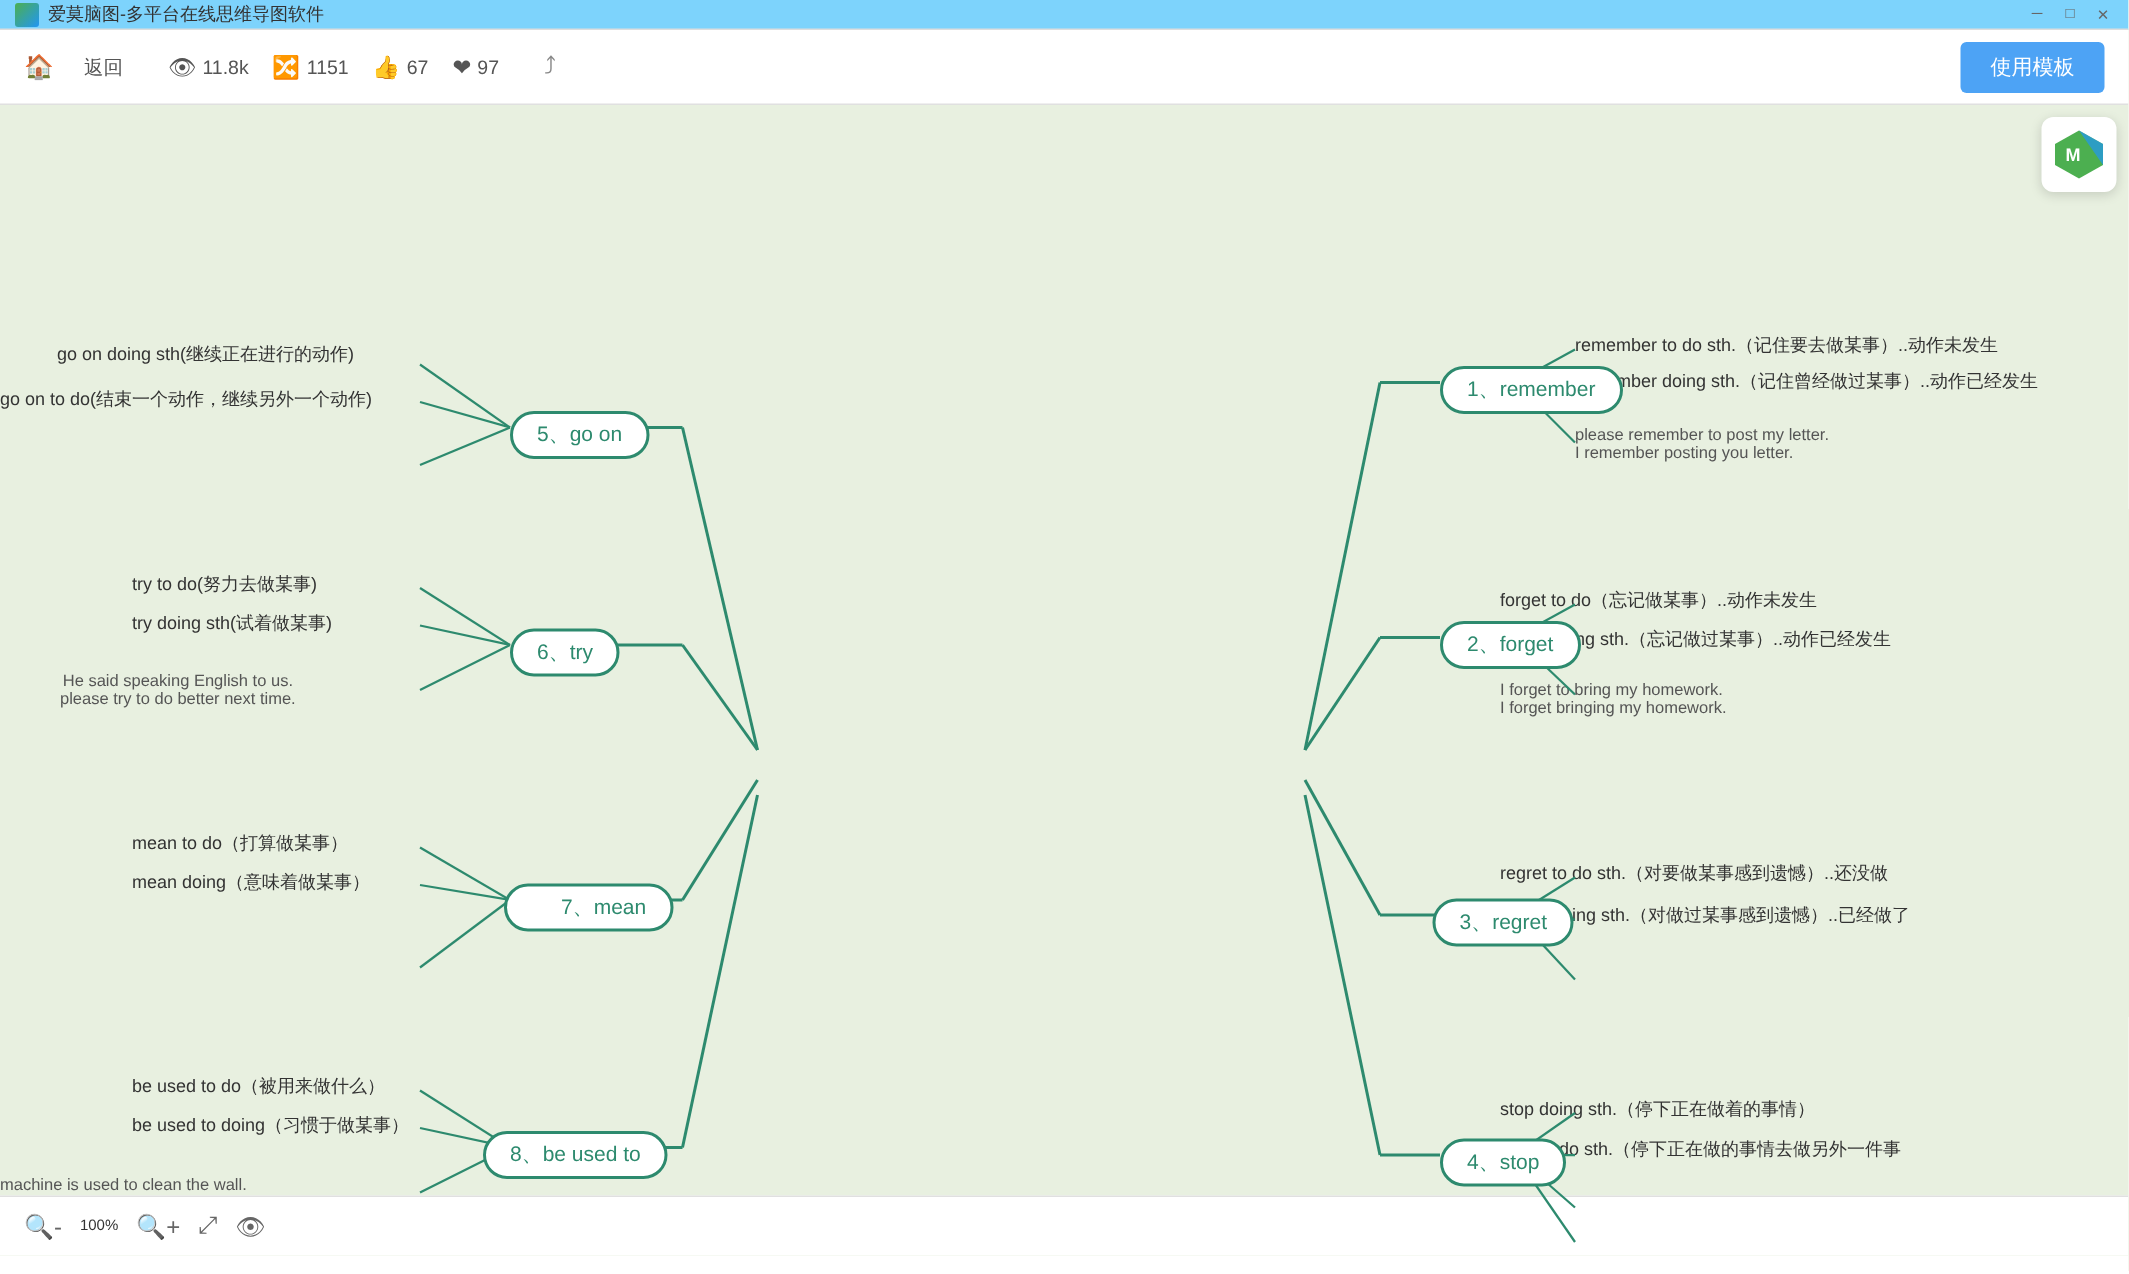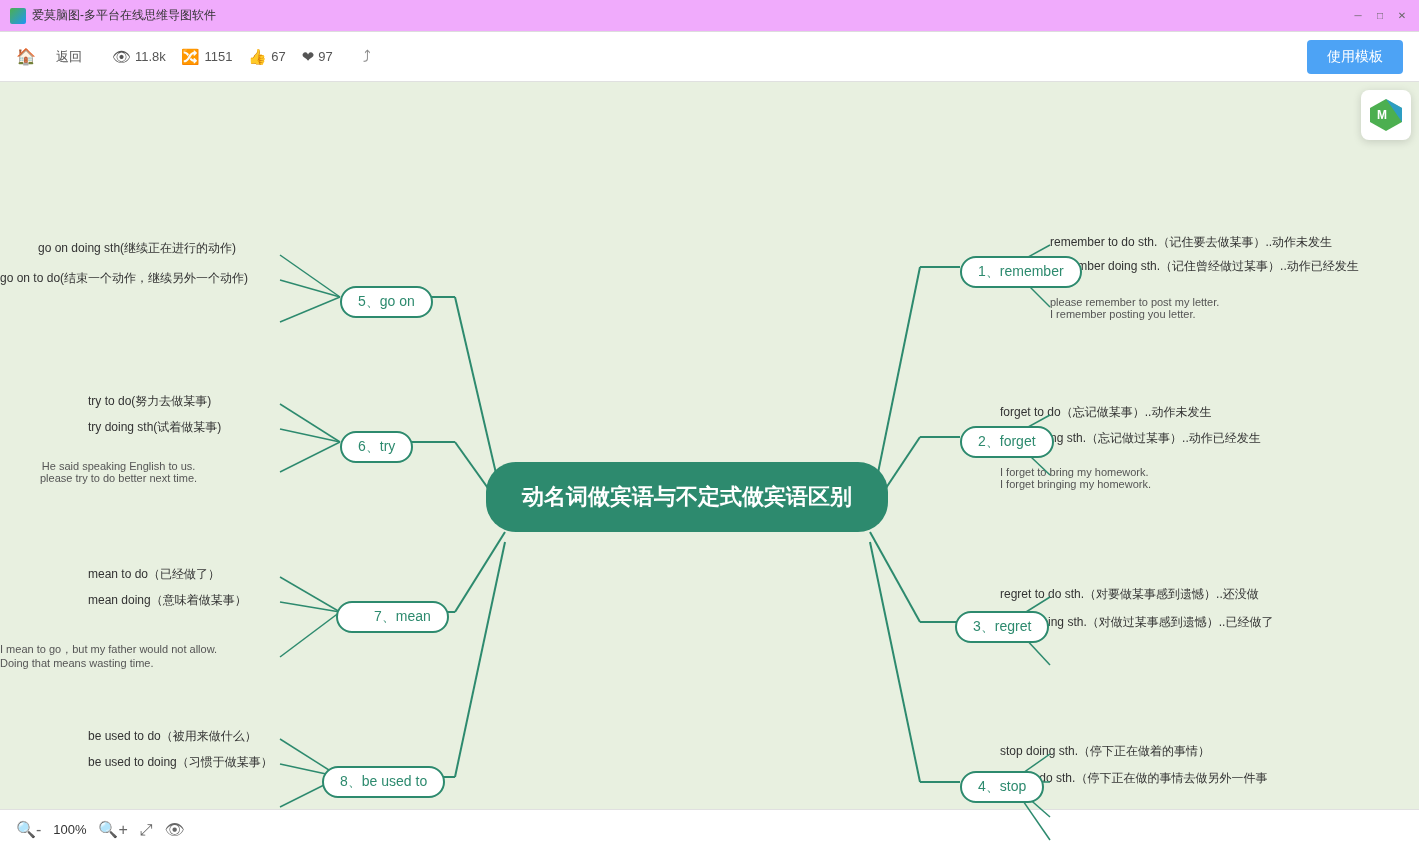--- a/index.html
+++ b/index.html
@@ -1,21 +1,21 @@
 <!DOCTYPE html>
 <html><head>
   <meta charset="utf-8">
   <style>
     * { margin: 0; padding: 0; box-sizing: border-box; }
     body { font-family: 'Microsoft YaHei', Arial, sans-serif; background: #fff; width: 1419px; height: 849px; overflow: hidden; }
 
     
     #titlebar {
-      height: 32px;
-      background: #f0abfc;
+      height: 20px;
+      background: #7dd3fc;
       display: flex;
       align-items: center;
       padding: 0 10px;
       border-bottom: 1px solid #ddd;
       font-size: 12px;
       color: #333;
     }
     #titlebar .app-icon {
       width: 16px; height: 16px; margin-right: 6px;
       background: linear-gradient(135deg, #4CAF50, #2196F3);
@@ -117,21 +117,21 @@
       background: #fff;
       border-top: 1px solid #e0e0e0;
       display: flex;
       align-items: center;
       padding: 0 16px;
       gap: 12px;
       font-size: 13px;
       color: #555;
     }
     .zoom-btn { cursor: pointer; font-size: 16px; color: #666; }
-    .zoom-pct { font-size: 13px; color: #333; }
+    .zoom-pct { font-size: 10px; color: #333; }
 
     
     .logo-overlay {
       position: absolute;
       top: 8px; right: 8px;
       width: 50px; height: 50px;
       background: white;
       border-radius: 8px;
       display: flex; align-items: center; justify-content: center;
       box-shadow: 0 2px 8px rgba(0,0,0,0.15);
@@ -235,21 +235,20 @@
     <line x1="1010" y1="540" x2="1050" y2="515" stroke="#2d8a6e" stroke-width="1.5"></line>
     <line x1="1010" y1="540" x2="1050" y2="543" stroke="#2d8a6e" stroke-width="1.5"></line>
     <line x1="1010" y1="540" x2="1050" y2="583" stroke="#2d8a6e" stroke-width="1.5"></line>
 
     <line x1="1010" y1="700" x2="1050" y2="672" stroke="#2d8a6e" stroke-width="1.5"></line>
     <line x1="1010" y1="700" x2="1050" y2="700" stroke="#2d8a6e" stroke-width="1.5"></line>
     <line x1="1010" y1="700" x2="1050" y2="735" stroke="#2d8a6e" stroke-width="1.5"></line>
     <line x1="1010" y1="700" x2="1050" y2="758" stroke="#2d8a6e" stroke-width="1.5"></line>
   </svg>
 
-  <div class="mm-center" style="left: 687px; top: 415px; transform: translate(-50%, -50%);">动名词做宾语与不定式做宾语区别</div>
 
   <div class="mm-node" style="left: 340px; top: 204px;">
     <span>5、go on</span>
   </div>
 
   <div class="mm-leaf" style="left: 38px; top: 158px;">go on doing sth(继续正在进行的动作)</div>
   <div class="mm-leaf" style="left: 0px; top: 188px;">go on to do(结束一个动作，继续另外一个动作)</div>
 
   <div class="mm-node" style="left: 340px; top: 349px;">
     <span>6、try</span>
@@ -257,32 +256,32 @@
   <div class="mm-leaf" style="left: 88px; top: 311px;">try to do(努力去做某事)</div>
   <div class="mm-leaf" style="left: 88px; top: 337px;">try doing sth(试着做某事)</div>
   <div class="mm-leaf" style="left: 40px; top: 378px; font-size:11px; color:#555;text-align:center;">
     <span>He said speaking English to us.</span><br>
     <span>please try to do better next time.</span>
   </div>
 
   <div class="mm-node" style="left: 336px; top: 519px; padding-left: 36px;">
     <span>7、mean</span>
   </div>
-  <div class="mm-leaf" style="left: 88px; top: 484px;">mean to do（已经做了）</div>
+  <div class="mm-leaf" style="left: 88px; top: 484px;">mean to do（打算做某事）</div>
   <div class="mm-leaf" style="left: 88px; top: 510px;">mean doing（意味着做某事）</div>
-  <div class="mm-leaf" style="left: 0px; top: 560px; font-size:11px; color:#555;">
-    <span>I mean to go，but my father would not allow.</span><br>
-    <span>Doing that means wasting time.</span>
-  </div>
 
   <div class="mm-node" style="left: 322px; top: 684px;">
     <span>8、be used to</span>
   </div>
   <div class="mm-leaf" style="left: 88px; top: 646px; text-align: center;">be used to do（被用来做什么）</div>
   <div class="mm-leaf" style="left: 88px; top: 672px;">be used to doing（习惯于做某事）</div>
+  <div class="mm-leaf" style="left: 0px; top: 714px; font-size:11px; color:#555;">
+    <span>machine is used to clean the wall.</span><br>
+    <span>old manhave been used to living a simple life.</span>
+  </div>
 
   <div class="mm-node" style="left: 960px; top: 174px;">
     <span>1、remember</span>
   </div>
   <div class="mm-leaf" style="left: 1050px; top: 152px;">remember to do sth.（记住要去做某事）..动作未发生</div>
   <div class="mm-leaf" style="left: 1050px; top: 176px;">remember doing sth.（记住曾经做过某事）..动作已经发生</div>
   <div class="mm-leaf" style="left: 1050px; top: 214px; font-size:11px; color:#555;">
     <span>please remember to post my letter.</span><br>
     <span>I remember posting you letter.</span>
   </div>

